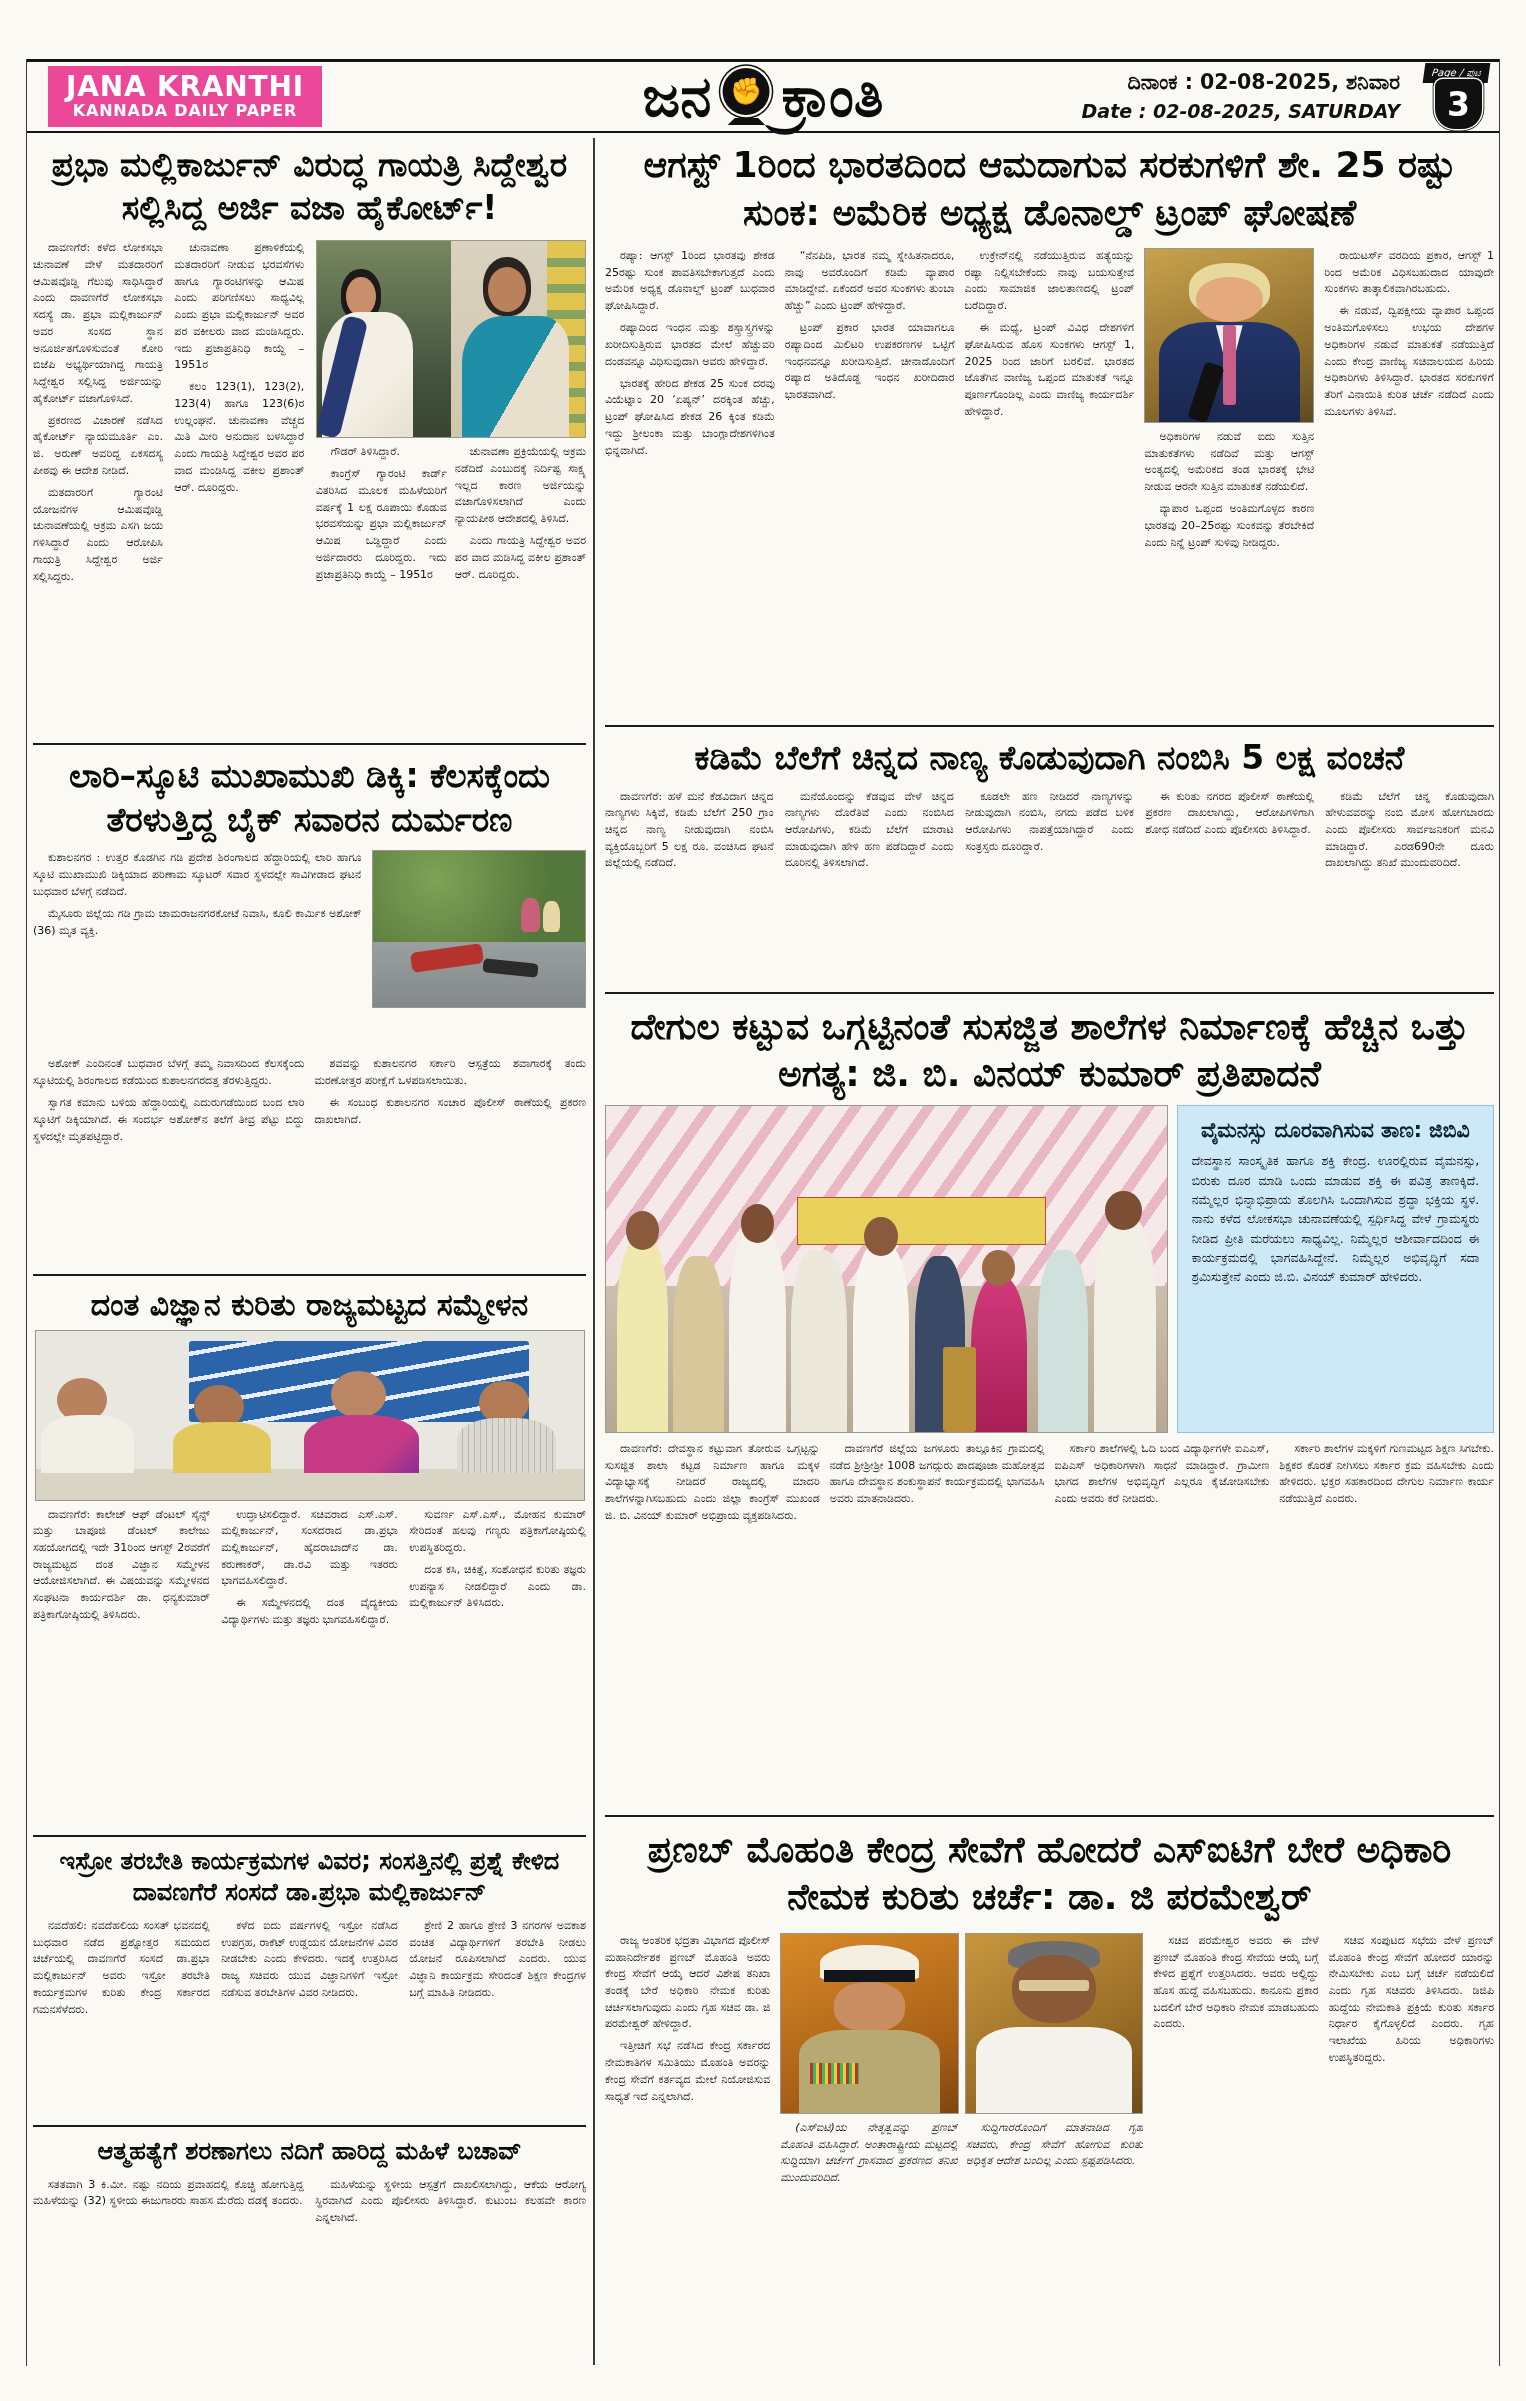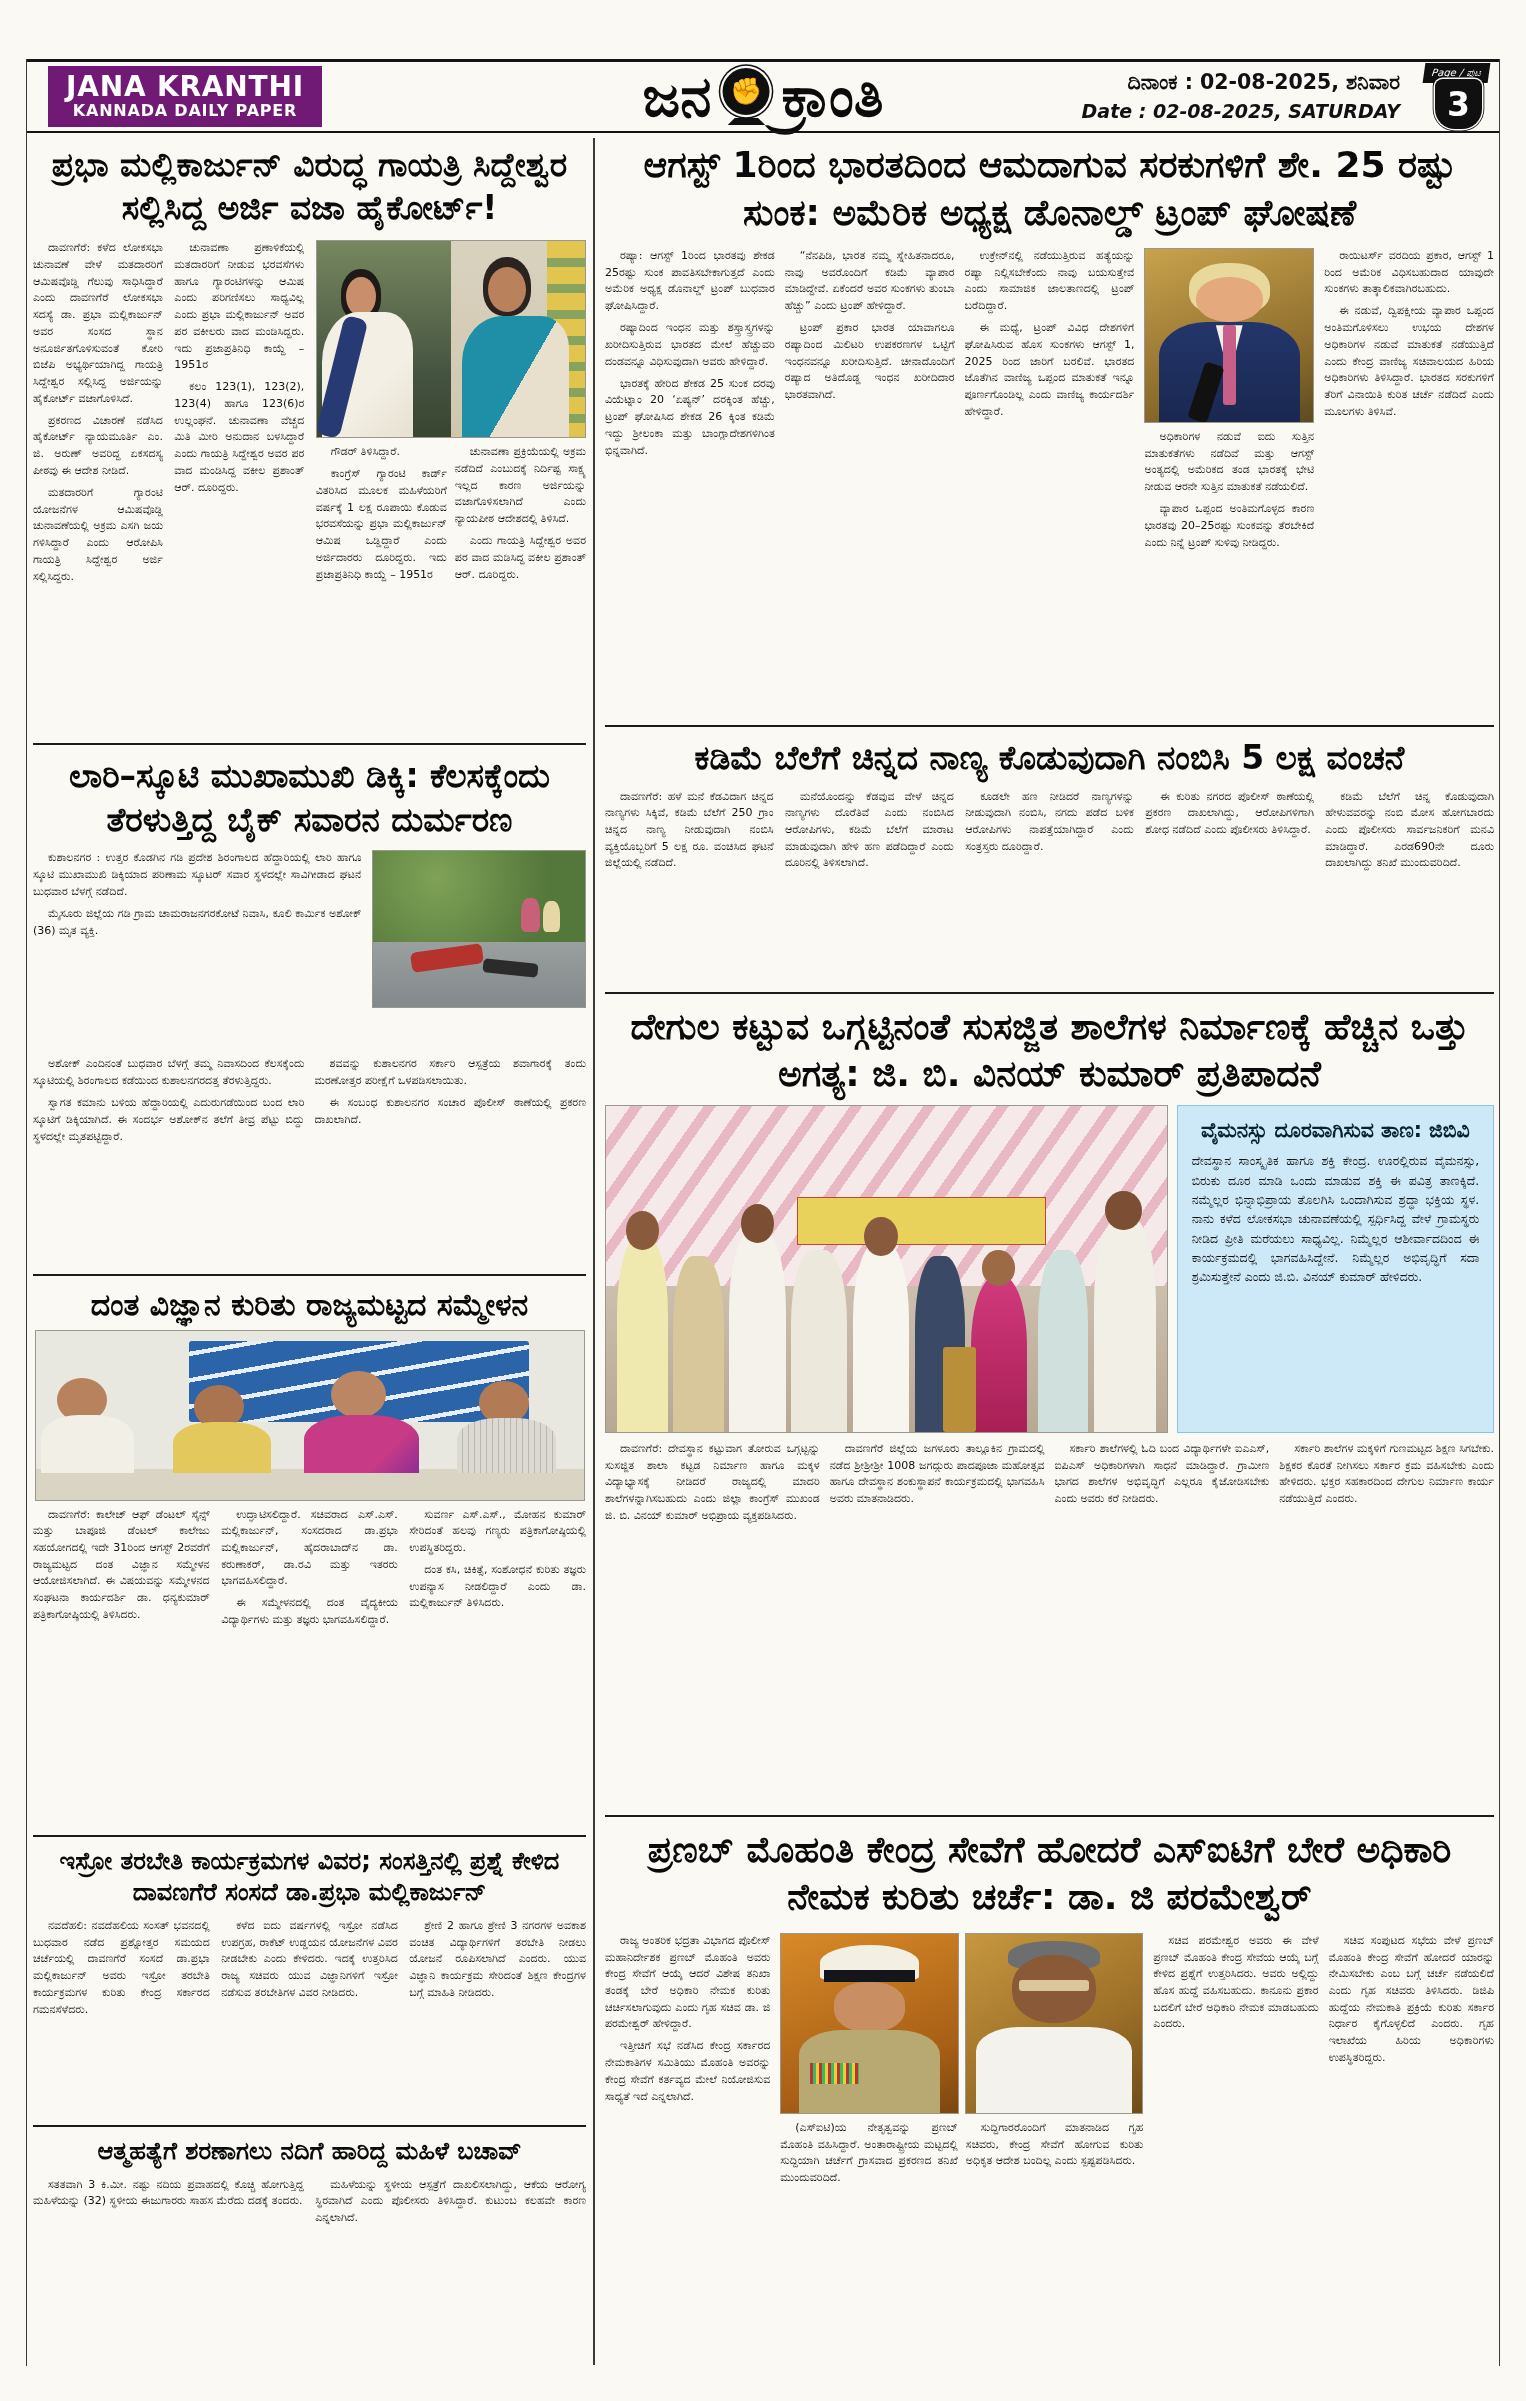--- a/index.html
+++ b/index.html
@@ -3,21 +3,21 @@
 <meta charset="utf-8">
 <style>
   html,body{margin:0;padding:0;}
   body{background:#e9e7e0;font-family:"DejaVu Sans","Liberation Sans",sans-serif;color:#111;}
   .page{position:relative;width:1526px;height:2401px;background:#faf9f4;margin:0 auto;overflow:hidden;}
 
   
   .rule{position:absolute;left:27px;right:27px;height:3px;background:#141414;}
   .rule.top{top:59px;} .rule.bottom{top:131px;height:2.3px;}
   .masthead{position:absolute;left:27px;right:27px;top:64px;height:65px;}
-  .mast-box{position:absolute;left:21px;top:1.5px;width:274px;height:61px;background:#701a75;color:#fff;
+  .mast-box{position:absolute;left:21px;top:1.5px;width:274px;height:61px;background:#ec4899;color:#fff;
     display:flex;flex-direction:column;justify-content:center;align-items:center;}
   .mast-box .t1{font-size:28px;font-weight:bold;letter-spacing:0.8px;line-height:1.05;}
   .mast-box .t2{font-size:16px;font-weight:bold;letter-spacing:0.8px;}
   .mast-logo{position:absolute;left:50%;top:0;transform:translateX(-50%);height:65px;
     display:flex;align-items:center;gap:7.6px;}
   .mast-logo .kn{font-size:56px;font-weight:bold;color:#0b0b0b;line-height:65px;}
   .fist{width:55px;height:61px;display:flex;flex-direction:column;align-items:center;justify-content:center;}
   .fist .circle{width:47px;height:47px;border-radius:50%;background:#101010;color:#fff;font-size:26px;
     display:flex;align-items:center;justify-content:center;box-shadow:0 0 0 2.3px #faf9f4,0 0 0 3.8px #101010;}
   .fist .base{width:38px;height:7.6px;background:#101010;margin-top:3px;clip-path:polygon(0 100%,100% 100%,80% 0,20% 0);}
@@ -76,21 +76,21 @@
   .h-media{display:flex;gap:9px;height:328px;margin:4.6px 0 7.6px;}
   .h-media .ph{flex:1.95;}
   .h-media .bluebox{flex:1;}
   .h-cols{display:flex;gap:10px;height:365px;overflow:hidden;}
 
   .i-body{display:flex;gap:10px;height:403px;}
   .i-c{width:164px;}
   .i-mid{width:363px;display:flex;flex-direction:column;}
   .i-photos{display:flex;gap:6px;height:181px;margin-bottom:6px;}
   .i-photos .ph{flex:1;}
-  .i-mid-cols{display:flex;gap:8px;flex:1;overflow:hidden;}
+  .i-mid-cols{display:flex;gap:8px;flex:1;overflow:hidden;font-style:italic;}
 </style>
 </head>
 <body>
 
 <div class="page">
 
   <div class="rule top"></div>
   <div class="masthead">
     <div class="mast-box">
       <div class="t1">JANA KRANTHI</div>

